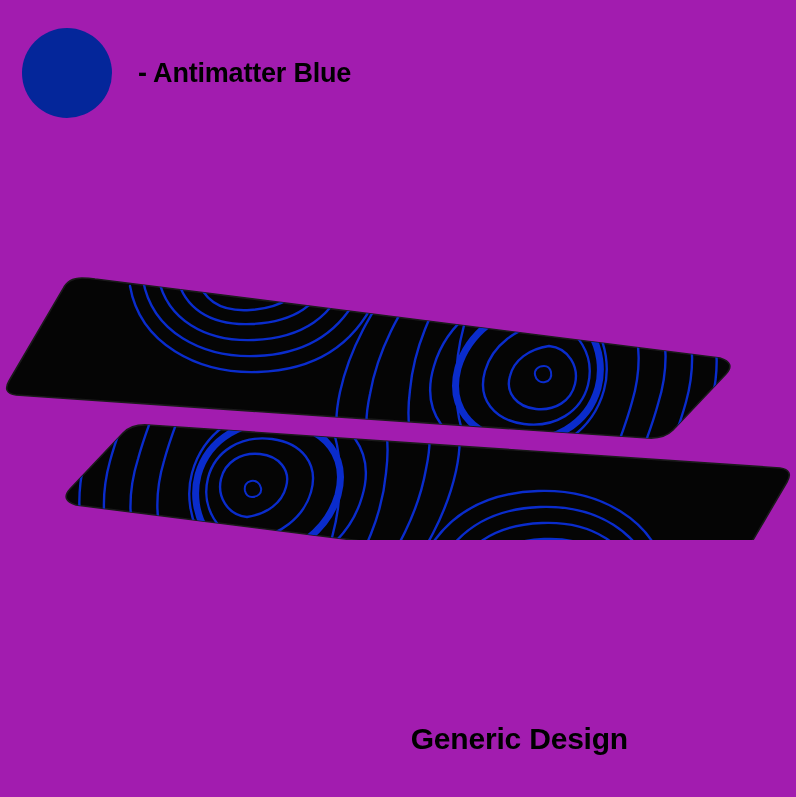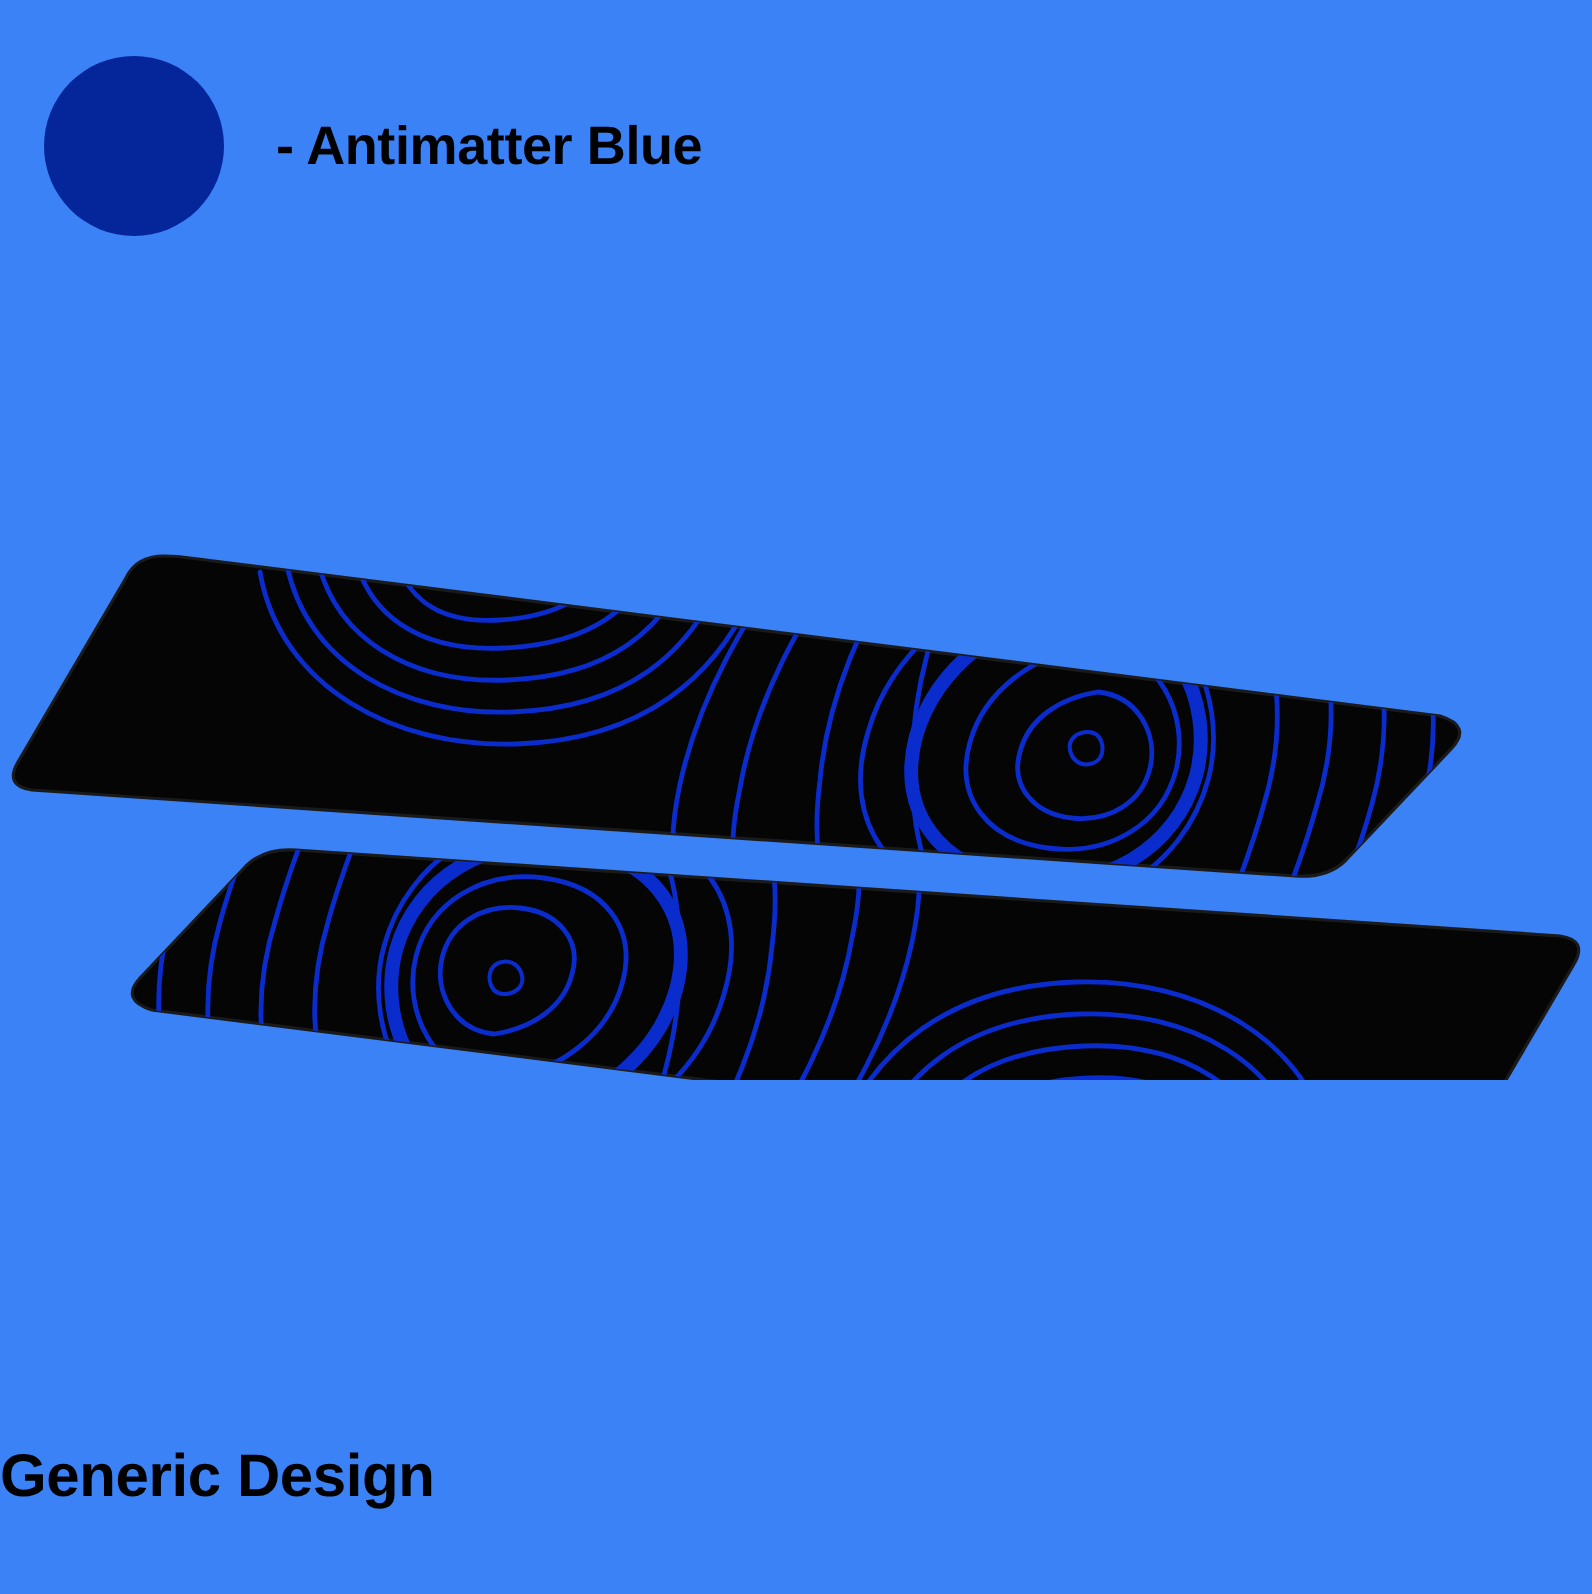--- a/index.html
+++ b/index.html
@@ -55,32 +55,32 @@
     width: 796px;
     height: 290px;
   }
 
   
   #caption {
     position: absolute;
     left: 0;
     top: 722px;
     width: 628px;
-    text-align: left;
+    text-align: right;
     font-size: 30px;
     font-weight: bold;
     color: #000000;
     letter-spacing: -0.2px;
     font-family: "Liberation Sans", sans-serif;
   }
 </style>
 </head>
 <body>
 
-<div id="stage" style="background: #3b82f6;">
+<div id="stage" style="background: #a21caf;">
 
   <div id="legend">
     <div id="swatch" style="background: rgb(4, 38, 154);"></div>
     <div id="legend-label">- Antimatter Blue</div>
   </div>
 
   <div id="artwork">
     <svg width="796" height="290" viewBox="0 0 796 290" xmlns="http://www.w3.org/2000/svg">
       <defs>
 

